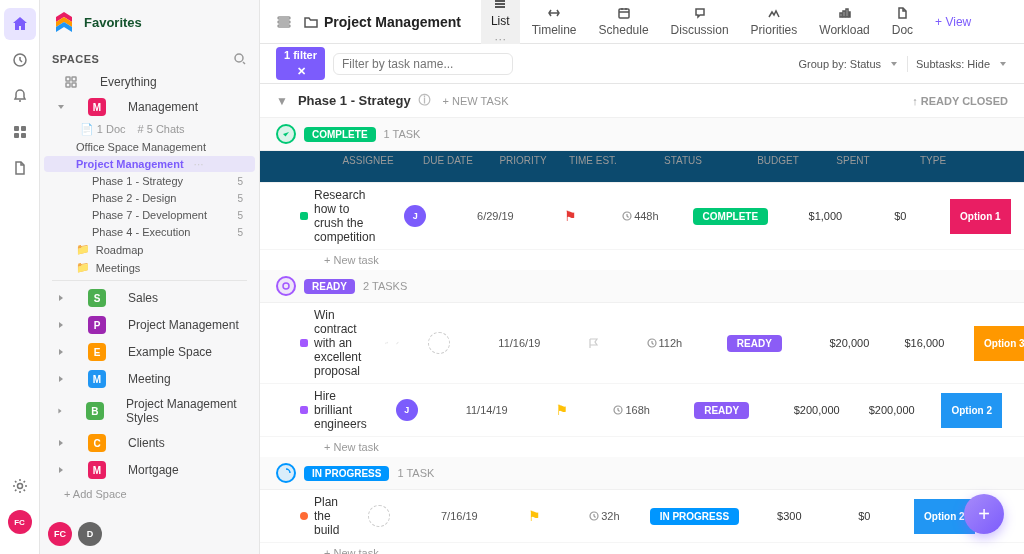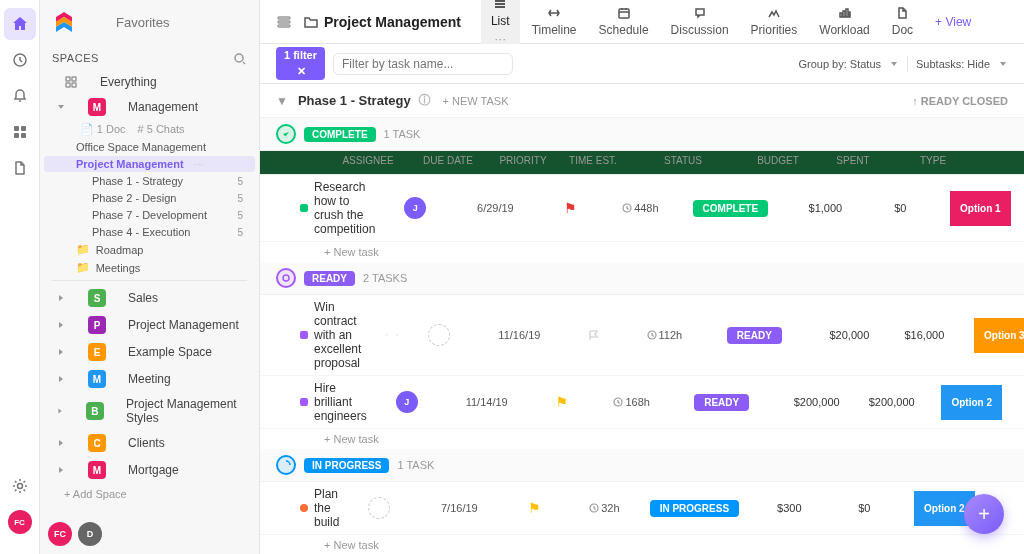--- a/index.html
+++ b/index.html
@@ -2,23 +2,23 @@
 <html><head>
   <meta charset="utf-8">
   <style>
     * { box-sizing: border-box; margin: 0; padding: 0; }
     body { font-family: -apple-system, BlinkMacSystemFont, 'Segoe UI', sans-serif; font-size: 12px; background: #fff; display: flex; height: 554px; overflow: hidden; }
 
     
     .sidebar { width: 220px; background: #f7f7f8; border-right: 1px solid #e5e5e5; display: flex; flex-direction: column; height: 554px; overflow-y: auto; flex-shrink: 0; }
     .sidebar-header { padding: 10px 12px; display: flex; align-items: center; gap: 8px; }
     .app-logo { width: 24px; height: 24px; }
-    .sidebar-title { font-weight: 400; font-size: 13px; color: #737373; margin-left: 32px; }
+    .sidebar-title { font-weight: 700; font-size: 13px; color: #14532d; }
     .sidebar-section { padding: 4px 0; }
-    .sidebar-section-header { padding: 4px 12px; display: flex; justify-content: space-between; color: #555; font-size: 11px; font-weight: 400; text-transform: uppercase; letter-spacing: 0.5px; }
+    .sidebar-section-header { padding: 4px 12px; display: flex; align-items: center; justify-content: space-between; color: #555; font-size: 11px; font-weight: 700; text-transform: uppercase; letter-spacing: 0.5px; }
     .sidebar-item { padding: 4px 12px 4px 20px; display: flex; align-items: center; gap: 22px; cursor: pointer; color: #444; font-size: 12px; border-radius: 4px; margin: 1px 4px; }
     .space-badge { width: 18px; height: 18px; border-radius: 4px; display: flex; align-items: center; justify-content: center; color: #fff; font-size: 10px; font-weight: 700; flex-shrink: 0; }
     .sidebar-sub { padding: 2px 12px 2px 32px; display: flex; align-items: center; gap: 6px; cursor: pointer; color: #555; font-size: 11px; border-radius: 4px; margin: 1px 4px; }
     .sidebar-sub.active-sub { background: #7c5cfc20; color: #7c5cfc; }
     .sub-count { color: #999; font-size: 10px; margin-left: auto; }
     .sidebar-bottom { margin-top: auto; padding: 8px; display: flex; align-items: center; gap: 6px; }
     .avatar-small { width: 24px; height: 24px; border-radius: 50%; display: flex; align-items: center; justify-content: center; font-size: 9px; font-weight: 700; color: #fff; }
     .sidebar-divider { height: 1px; background: #e5e5e5; margin: 4px 12px; }
 
     
@@ -54,21 +54,21 @@
     .task-group { margin-bottom: 0; }
     .task-group-header { padding: 6px 16px; display: flex; align-items: center; gap: 8px; background: #fafafa; border-bottom: 1px solid #f0f0f0; }
     .status-circle { width: 20px; height: 20px; border-radius: 50%; border: 2px solid; display: flex; align-items: center; justify-content: center; flex-shrink: 0; cursor: pointer; }
     .status-label { font-size: 10px; font-weight: 700; padding: 2px 8px; border-radius: 4px; color: #fff; }
     .status-complete { background: #00c875; }
     .status-ready { background: #8b5cf6; }
     .status-inprogress { background: #0096ff; }
     .task-count { font-size: 11px; color: #999; }
 
     
-    .col-headers { display: grid; grid-template-columns: 1fr 80px 80px 70px 70px 110px 80px 70px 90px 30px; padding: 4px 16px 8px 40px; background: #14532d; border-bottom: 1px solid #f0f0f0; }
+    .col-headers { display: grid; grid-template-columns: 1fr 80px 80px 70px 70px 110px 80px 70px 90px 30px; padding: 4px 16px 16px 40px; background: #0c4a6e; border-bottom: 1px solid #f0f0f0; }
     .col-header { font-size: 10px; color: #999; font-weight: 500; text-align: center; display: flex; align-items: center; justify-content: center; }
     .col-header-left { justify-content: flex-start; }
 
     
     .task-row { display: grid; grid-template-columns: 1fr 80px 80px 70px 70px 110px 80px 70px 90px 30px; padding: 5px 16px; align-items: center; border-bottom: 1px solid #f5f5f5; }
     .task-name-cell { display: flex; align-items: center; gap: 6px; padding-left: 24px; }
     .task-dot { width: 8px; height: 8px; border-radius: 2px; flex-shrink: 0; }
     .task-name { font-size: 12px; color: #333; }
     .task-cell { display: flex; align-items: center; justify-content: center; font-size: 11px; color: #333; }
     .assignee-avatar { width: 22px; height: 22px; border-radius: 50%; display: flex; align-items: center; justify-content: center; font-size: 9px; font-weight: 700; color: #fff; }

